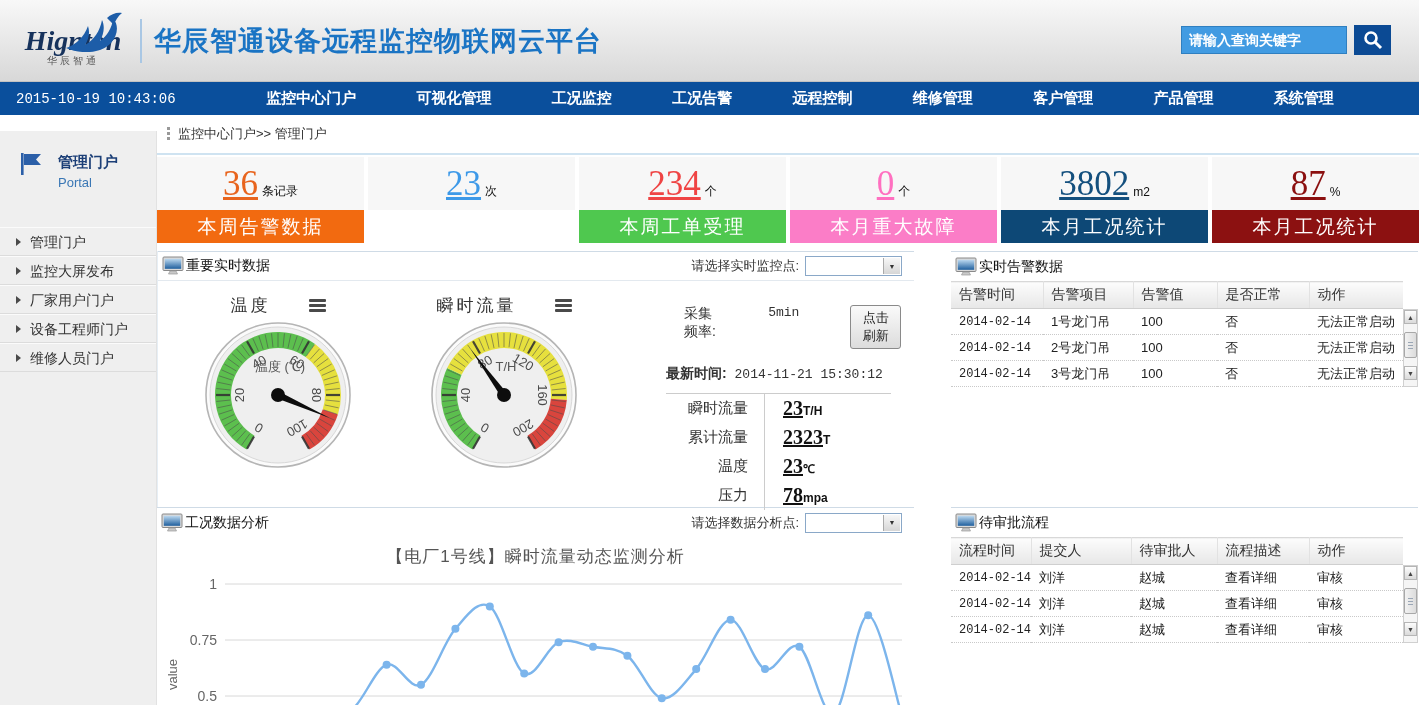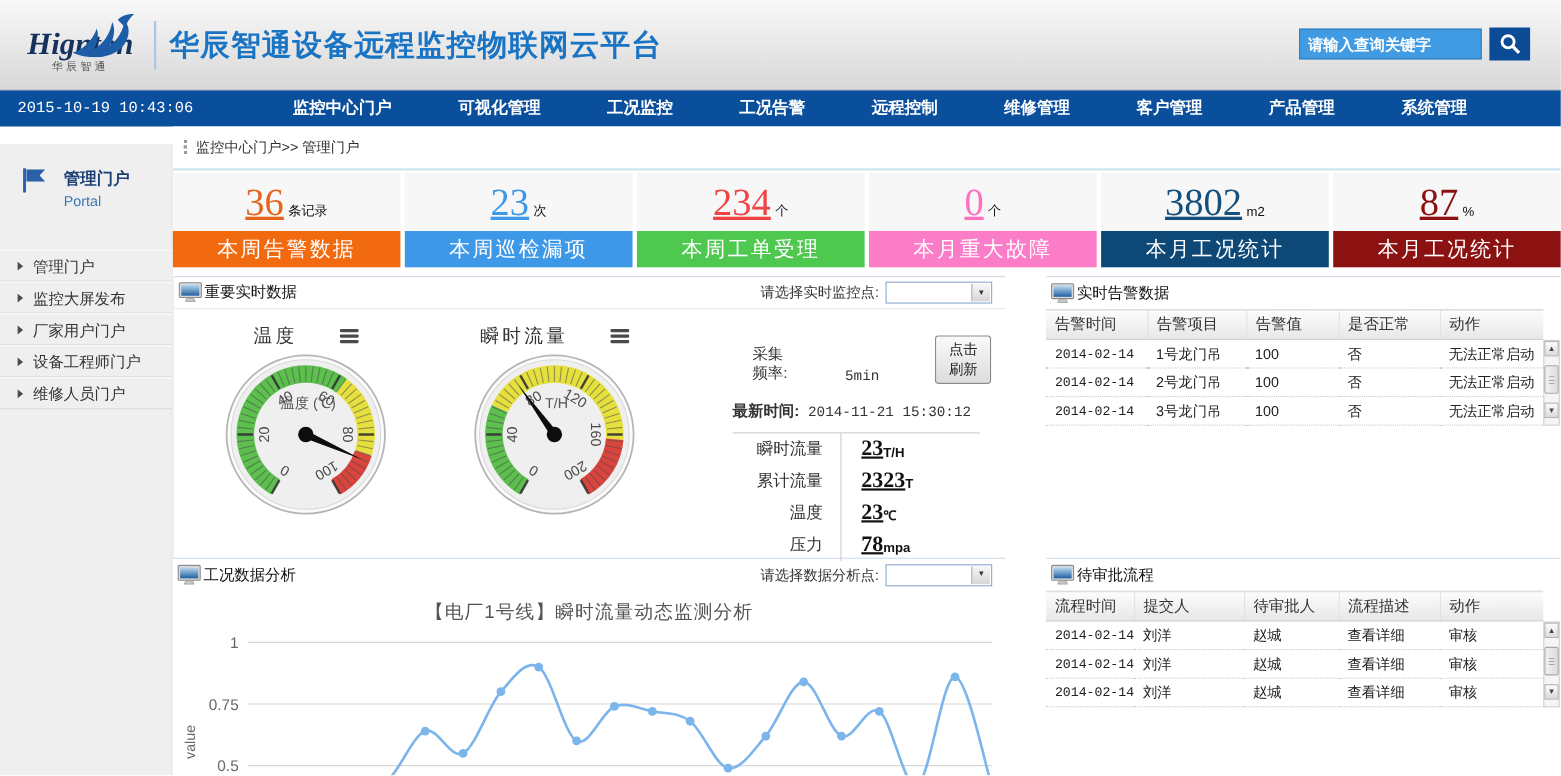--- a/index.html
+++ b/index.html
@@ -75,21 +75,21 @@
   .realtime-body { position:relative; height:224px; }
 
   .gauge-block { position:absolute; top:10px; width:200px; text-align:center; }
   .gauge-block.g1 { left:20px; } .gauge-block.g2 { left:246px; }
   .gauge-title-row { display:flex; align-items:center; justify-content:center; gap:38px; height:28px; }
   .gauge-title { font-size:17px; color:#333; letter-spacing:3px; }
   .ham { width:17px; cursor:pointer; }
   .ham i { display:block; height:3px; background:#4a4a4a; margin:2px 0; border-radius:1px; }
 
   .info-block { position:absolute; left:498px; top:24px; width:245px; font-size:14px; color:#333; }
-  .freq-row { display:flex; align-items:flex-end; margin-left:28px;gap:45px; }
+  .freq-row { display:flex; align-items:flex-start; margin-left:28px;gap:45px; }
   .freq-val { font-family:"Liberation Mono",monospace; font-size:13px; margin:0 6px 0 4px; }
   .refresh-btn { background:linear-gradient(#fafafa,#dcdcdc); border:1px solid #8a8a8a; border-radius:3px;
                  font-size:13px; padding:3px 9px; cursor:pointer; color:#222; font-family:"Liberation Sans",sans-serif; }
   .latest-row { margin:16px 0 0 10px; padding-bottom:10px; border-bottom:1px solid #ccc; width:225px; }
   .latest-label { font-weight:bold; font-size:14px; }
   .latest-val { font-family:"Liberation Mono",monospace; font-size:13px; margin-left:4px;margin-top:11px; }
   .metric-row { display:flex; align-items:center; height:29px; }
   .metric-label { width:108px; text-align:right; padding-right:16px; font-size:15px; color:#333; }
   .metric-valcell { border-left:1px solid #ccc; padding-left:18px; height:29px; display:flex; align-items:center; }
   .metric-value { font-family:"Liberation Serif",serif; font-weight:bold; font-size:20px; color:#111;
@@ -202,21 +202,20 @@
               <span class="stat-value" style="color: rgb(232, 100, 29);">36</span>
               <span class="stat-unit">条记录</span>
             </div>
             <div class="stat-label" style="background: rgb(242, 106, 16);">本周告警数据</div>
           </div>
           <div class="stat-card">
             <div class="stat-top">
               <span class="stat-value" style="color: rgb(61, 153, 232);">23</span>
               <span class="stat-unit">次</span>
             </div>
-            <div class="stat-label" style="background: rgb(61, 153, 232);">本周巡检漏项</div>
           </div>
           <div class="stat-card">
             <div class="stat-top">
               <span class="stat-value" style="color: #ef4444;">234</span>
               <span class="stat-unit">个</span>
             </div>
             <div class="stat-label" style="background: rgb(79, 200, 79);">本周工单受理</div>
           </div>
           <div class="stat-card">
             <div class="stat-top">

